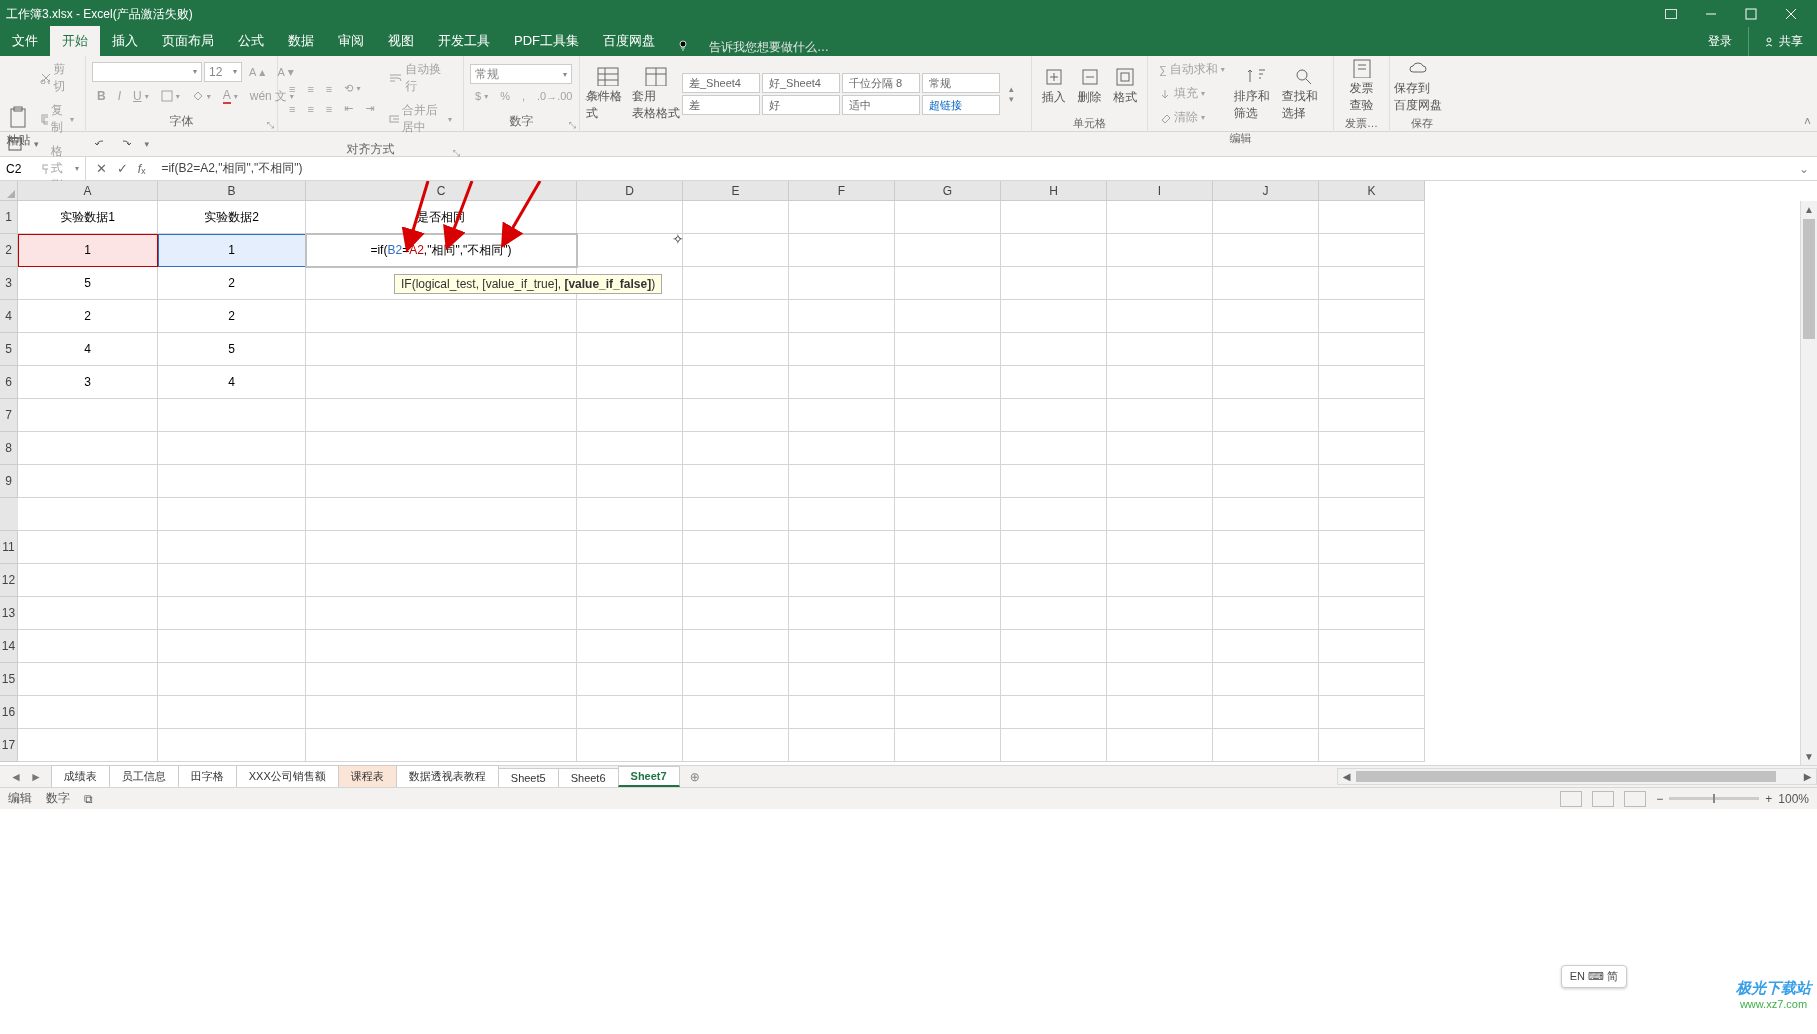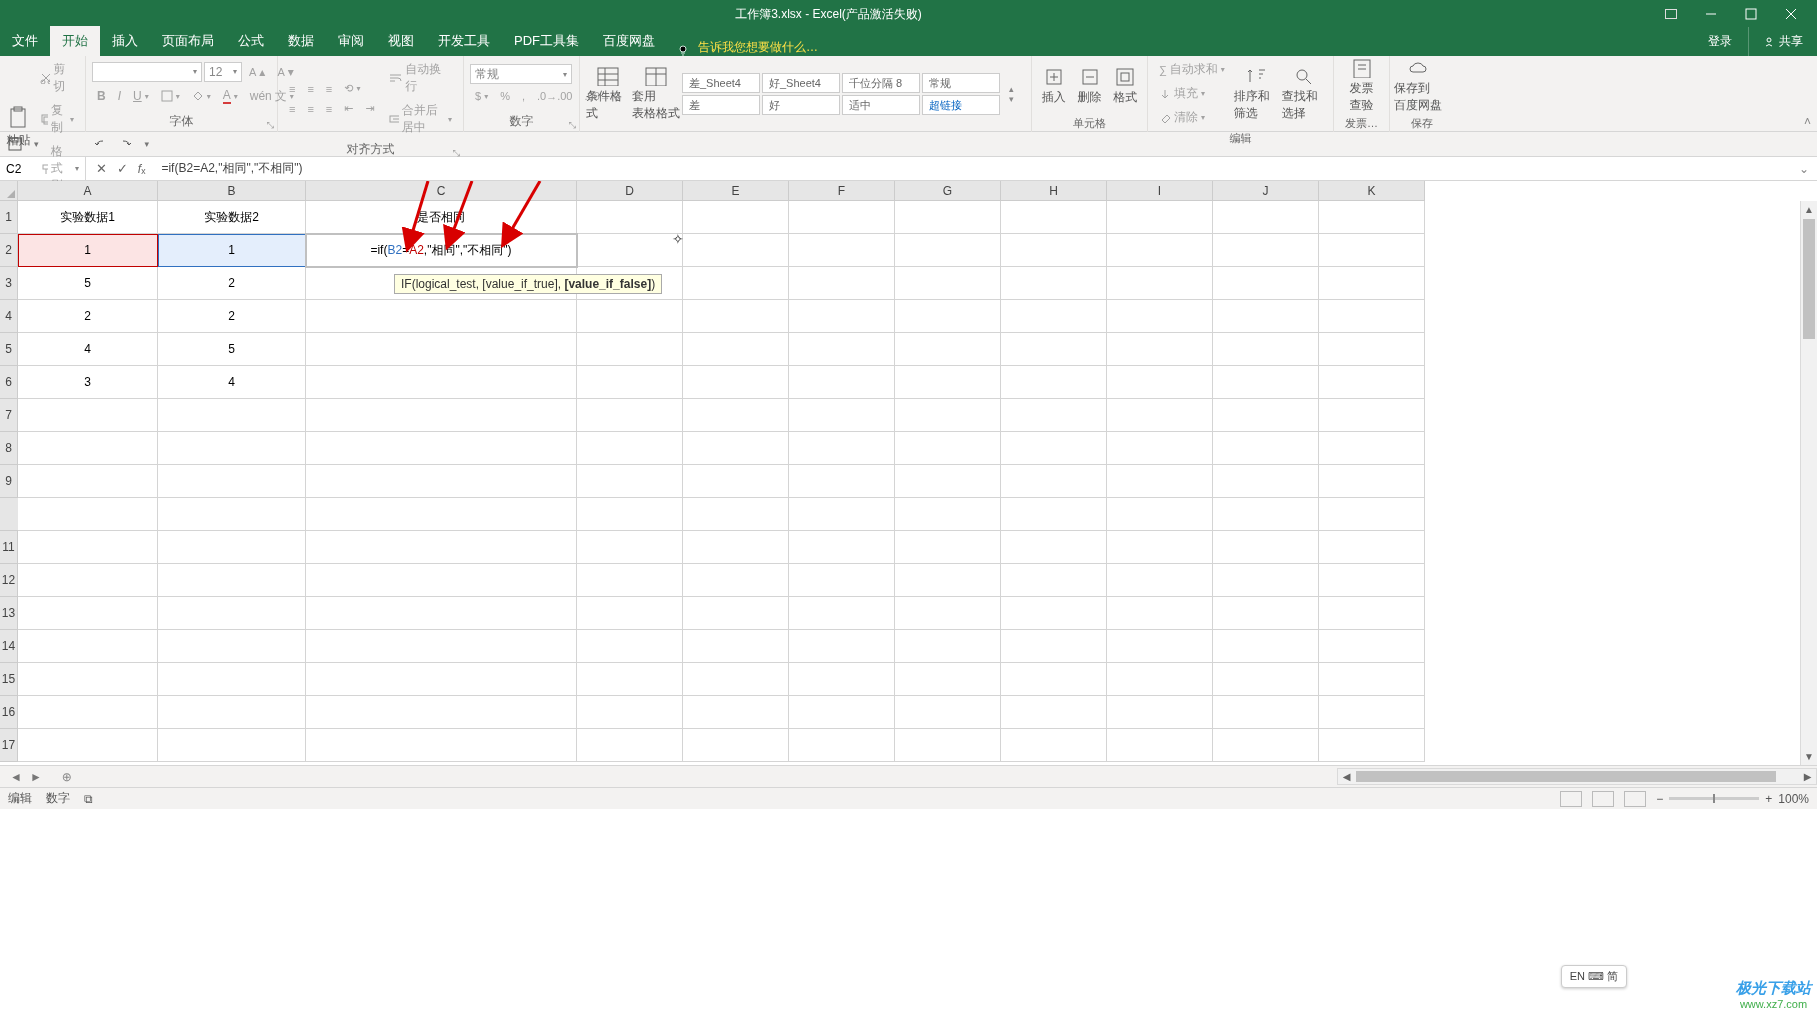--- a/index.html
+++ b/index.html
@@ -1,25 +1,25 @@
 <!DOCTYPE html>
 <html><head>
 <meta charset="utf-8">
 <style>
 *{box-sizing:border-box;margin:0;padding:0;font-family:"Microsoft YaHei",Arial,sans-serif;font-size:12px;user-select:none}
 body{background:#fff;overflow:hidden}
 .titlebar{background:#217346;height:28px;display:flex;align-items:center;color:#fff;padding:0 6px}
-.title-center{flex:1;text-align:center}
+.title-center{flex:1;text-align:left}
 .ctl{width:40px;height:28px;display:flex;align-items:center;justify-content:center;cursor:pointer}
 .win-icon{width:12px;height:10px;border:1px solid #ddd}
 .ctl svg{stroke:#fff;fill:none}
 .menubar{background:#217346;height:28px;display:flex;align-items:flex-end}
 .mitem{padding:6px 12px;color:#fff;cursor:pointer;font-size:13px}
 .mitem.active{background:#f3f2f1;color:#217346}
-.tell{display:flex;align-items:flex-end;color:#fde047;padding:0 10px;gap:9px;font-size:12px}
+.tell{display:flex;align-items:flex-start;color:#e5e5e5;padding:0 10px;gap:20px;font-size:12px}
 .tell svg{stroke:#cfe6db}
 .login{color:#fff;margin-left:auto;padding:6px 16px;cursor:pointer}
 .share{color:#fff;padding:6px 14px;display:flex;align-items:center;gap:4px;border-left:1px solid rgba(255,255,255,.25)}
 .ribbon{background:#f3f2f1;height:76px;border-bottom:1px solid #d6d6d6;display:flex}
 .rg{border-right:1px solid #e1dfdd;display:flex;flex-direction:column;height:76px}
 .rg-body{flex:1;display:flex;align-items:center;padding:2px 6px;gap:4px}
 .rg-label{text-align:center;font-size:11px;color:#666;padding-bottom:2px;position:relative}
 .dlaunch{position:absolute;right:3px;bottom:1px;font-size:9px;color:#888;cursor:pointer}
 .btn{padding:3px 5px;color:#888;cursor:pointer;display:flex;align-items:center;gap:3px;font-size:11px}
 .btn svg{stroke:#888;fill:none}
@@ -692,20 +692,31 @@
     <div class="thumb"></div>
     <div class="arr" style="bottom:0">▼</div>
   </div>
 </div>
 
 <div class="tabsbar">
   <div class="tabnav">
     <span>◄</span>
     <span>►</span>
   </div>
+  <div class="wtabs" id="wtabs">
+      <div class="wtab">成绩表</div>
+      <div class="wtab">员工信息</div>
+      <div class="wtab">田字格</div>
+      <div class="wtab">XXX公司销售额</div>
+      <div class="wtab orange">课程表</div>
+      <div class="wtab">数据透视表教程</div>
+      <div class="wtab">Sheet5</div>
+      <div class="wtab">Sheet6</div>
+      <div class="wtab active">Sheet7</div>
+    </div>
   <div class="addtab">⊕</div>
   <div class="hscroll">
     <div class="arr">◀</div>
     <div class="thumb"></div>
     <div class="arr" style="margin-left:auto">▶</div>
   </div>
 </div>
 
 <div class="status">
   <span>编辑</span>

